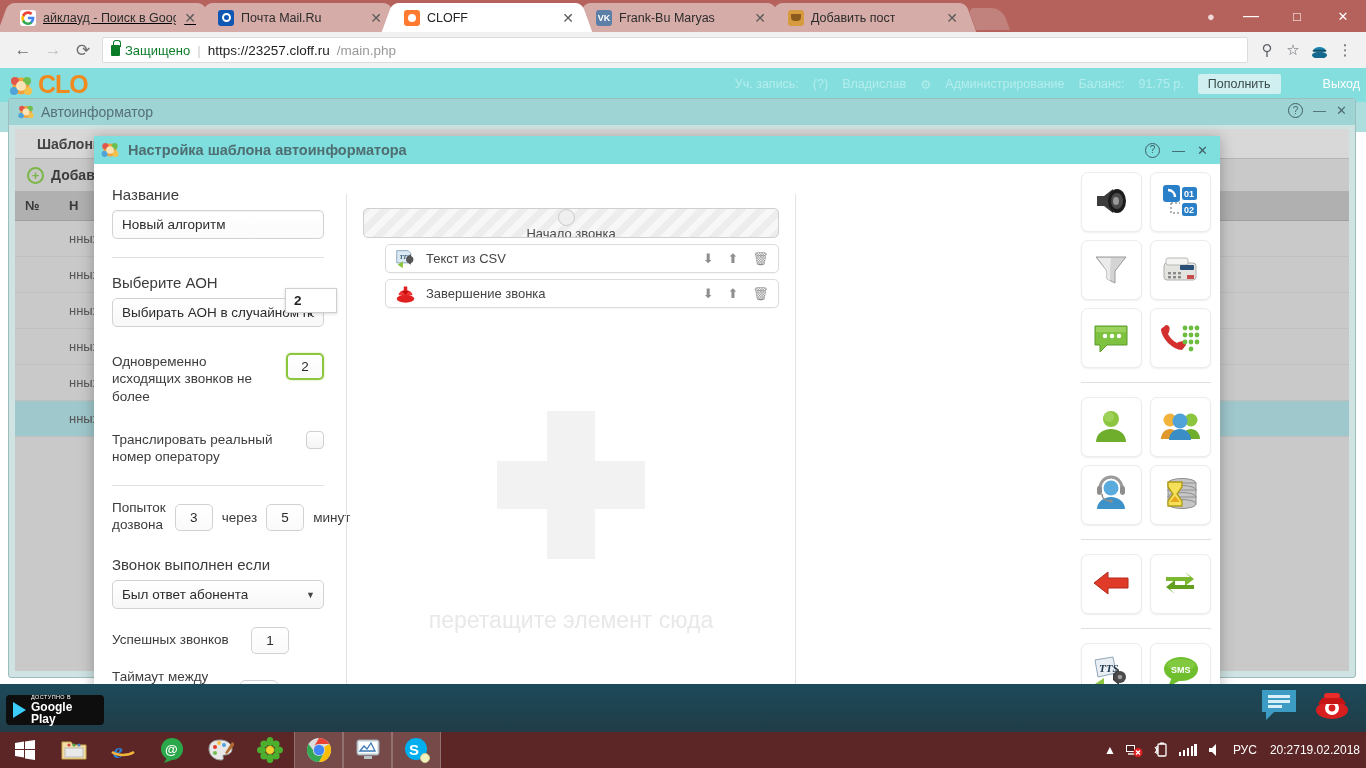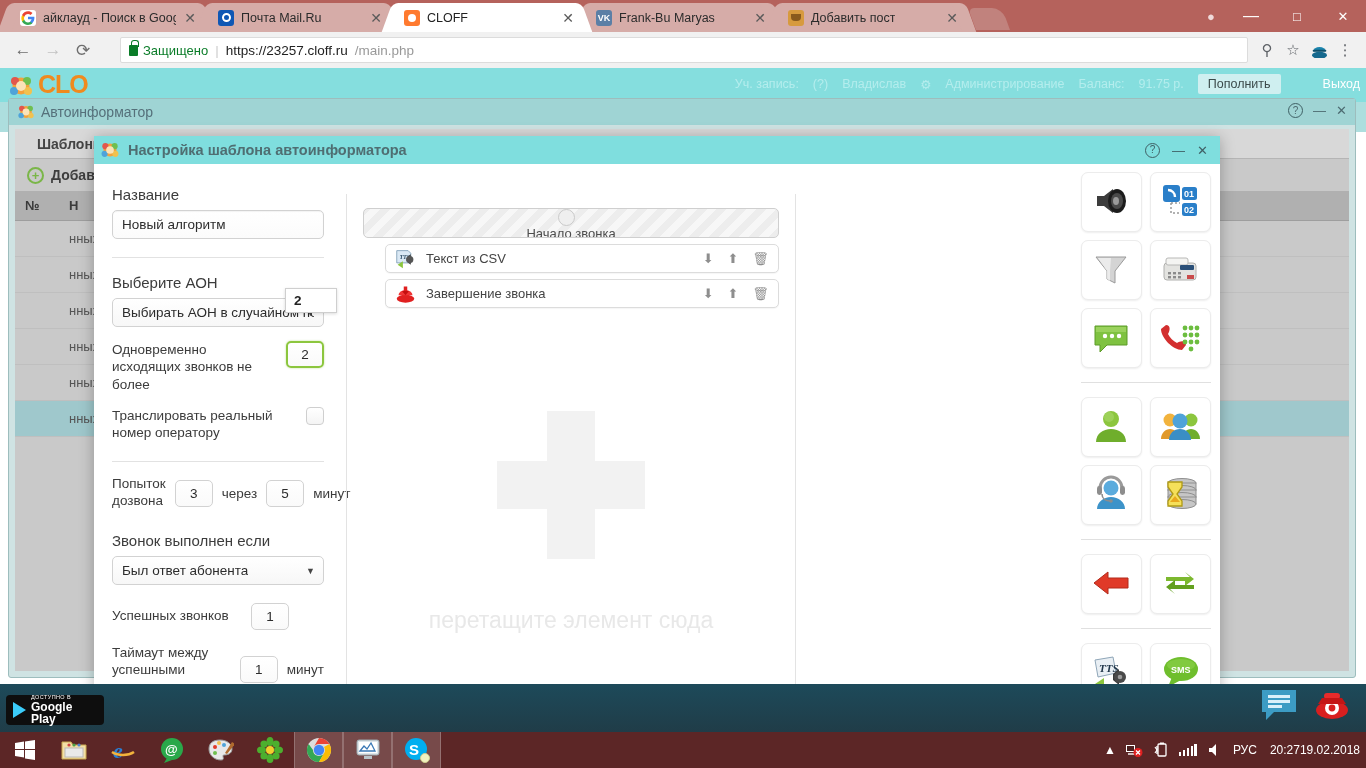--- a/index.html
+++ b/index.html
@@ -37,21 +37,21 @@
   .win-btn { width:46px; height:32px; display:flex; align-items:center; justify-content:center;
              color:#fff; font-size:13px; }
   .win-btn.min-icon{ font-size:16px; }
   .win-btn.close-btn { background:#b5625c; }
   .win-user { width:34px; display:flex; align-items:center; justify-content:center; color:#efdada; font-size:13px;}
 
   .omnibar { height:36px; background:#f1f1f1; display:flex; align-items:center; padding:0 8px; gap:0; }
   .nav-btn { width:30px; height:30px; display:flex; align-items:center; justify-content:center;
              color:#6e6e6e; font-size:17px; }
   .nav-btn.disabled { color:#c2c2c2; }
-  .urlbox { flex:1; height:26px; margin:0 6px 0 22px; background:#fff; border:1px solid #dcdcdc;
+  .urlbox { flex:1; height:26px; margin:0 6px 0 4px; background:#fff; border:1px solid #dcdcdc;
             border-radius:2px; display:flex; align-items:center; padding:0 8px; gap:7px; font-size:13.5px;}
   .secure { color:#0a7c28; display:flex; align-items:center; gap:5px; font-size:13px;}
   .lock { width:9px; height:11px; position:relative; background:#0a7c28; border-radius:1px; }
   .lock:before{ content:""; position:absolute; left:1.5px; top:-5px; width:6px; height:6px;
                 border:1.6px solid #0a7c28; border-bottom:none; border-radius:3px 3px 0 0;}
   .url-sep { color:#ccc; }
   .url-main { color:#222; }
   .url-dim { color:#999; }
   .omni-icon { width:26px; height:26px; display:flex; align-items:center; justify-content:center;
                color:#5f6368; font-size:15px; }
@@ -112,21 +112,21 @@
   .f-input { width:100%; height:29px; border:1px solid #d2d2d2; border-radius:5px;
              background:linear-gradient(#fff,#fbfbfb); font-size:13.5px; color:#2c2c2c;
              padding:0 9px; box-shadow:0 1px 1px rgba(0,0,0,.05) inset;
              font-family:"Liberation Sans", sans-serif;}
   .hr { height:1px; background:#e2e2e2; margin:18px 0 16px; }
   .f-select { width:100%; height:29px; border:1px solid #d2d2d2; border-radius:5px;
               background:linear-gradient(#fff,#f7f7f7); font-size:13.5px; color:#2c2c2c;
               padding:0 9px; display:flex; align-items:center; position:relative; overflow:hidden;}
   .f-select .caret { position:absolute; right:8px; font-size:9px; color:#444; }
   .f-select .sel-txt { white-space:nowrap; overflow:hidden; }
-  .row { display:flex; align-items:flex-start; gap:8px; margin-top:14px; }
+  .row { display:flex; align-items:flex-start; gap:8px; margin-top:26px; }
   .row .txt { font-size:13.5px; color:#3c3c3c; line-height:1.28; flex:1; }
   .num {
     width:38px; height:27px; border:1px solid #d2d2d2; border-radius:5px;
     background:linear-gradient(#fff,#fafafa); text-align:center; font-size:13.5px; color:#2c2c2c;
     font-family:"Liberation Sans", sans-serif;
   }
   .num.focused { border:2px solid #8cc63e; box-shadow:0 0 2px rgba(140,198,62,.6); }
   .suggest { position:absolute; width:52px; background:#fff; border:1px solid #cfcfcf;
              box-shadow:0 1px 3px rgba(0,0,0,.14); font-size:13.5px; font-weight:bold; color:#222;
              padding:4px 0 4px 8px; }
@@ -199,21 +199,21 @@
   .bars b { width:2.5px; background:#fff; display:block;}
 </style>
 </head>
 <body>
 
 <div id="root">
 
   <div class="browser">
 
     <div class="tabstrip">
-      <div class="tab" style="left:10px;width:192px;">
+      <div class="tab" style="left:10px;width:192px;text-decoration:underline;">
         <span class="tab-favicon" style="background:#fff;">
           <svg width="14" height="14" viewBox="0 0 24 24">
               <path fill="#4285F4" d="M23 12.2c0-.8-.1-1.5-.2-2.2H12v4.2h6.2c-.3 1.4-1.1 2.6-2.3 3.4v2.8h3.7c2.2-2 3.4-5 3.4-8.2z"></path>
               <path fill="#34A853" d="M12 24c3.1 0 5.7-1 7.6-2.8l-3.7-2.8c-1 .7-2.3 1.1-3.9 1.1-3 0-5.5-2-6.4-4.7H1.8v3C3.7 21.5 7.6 24 12 24z"></path>
               <path fill="#FBBC05" d="M5.6 14.8c-.2-.7-.4-1.4-.4-2.2s.1-1.5.4-2.2v-3H1.8C1 9 .6 10.7.6 12.6s.4 3.6 1.2 5.2l3.8-3z"></path>
               <path fill="#EA4335" d="M12 5.1c1.7 0 3.2.6 4.4 1.7l3.3-3.3C17.7 1.6 15.1.6 12 .6 7.6.6 3.7 3.1 1.8 6.8l3.8 3c.9-2.7 3.4-4.7 6.4-4.7z"></path>
             </svg>
         </span>
         <span class="tab-title">айклауд - Поиск в Goog</span>
         <span class="tab-close">✕</span>

